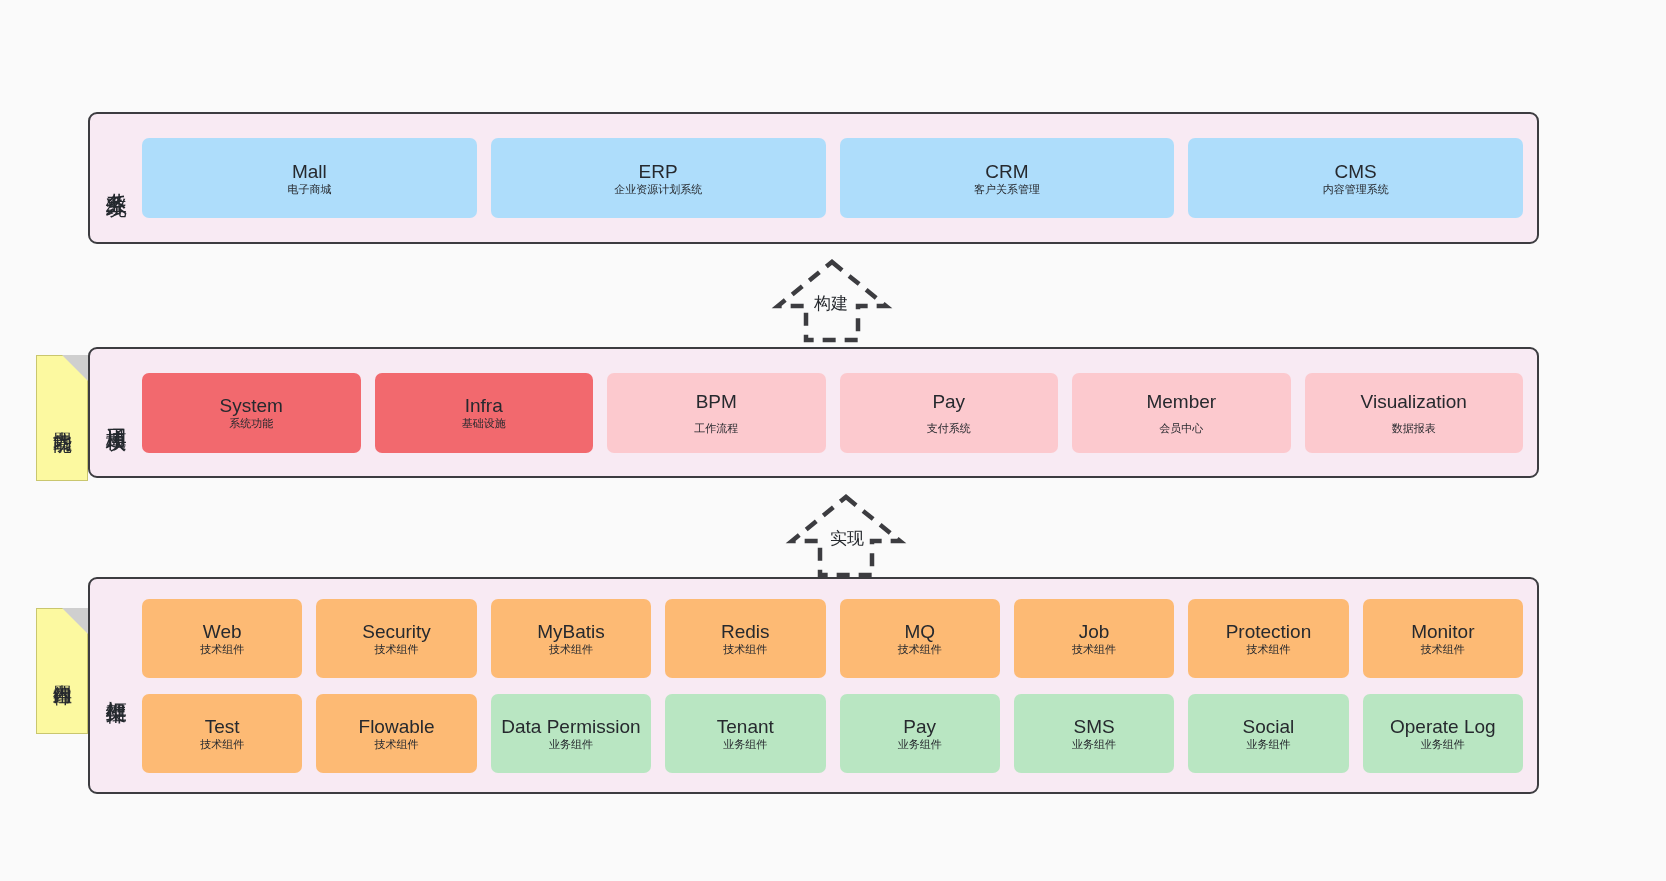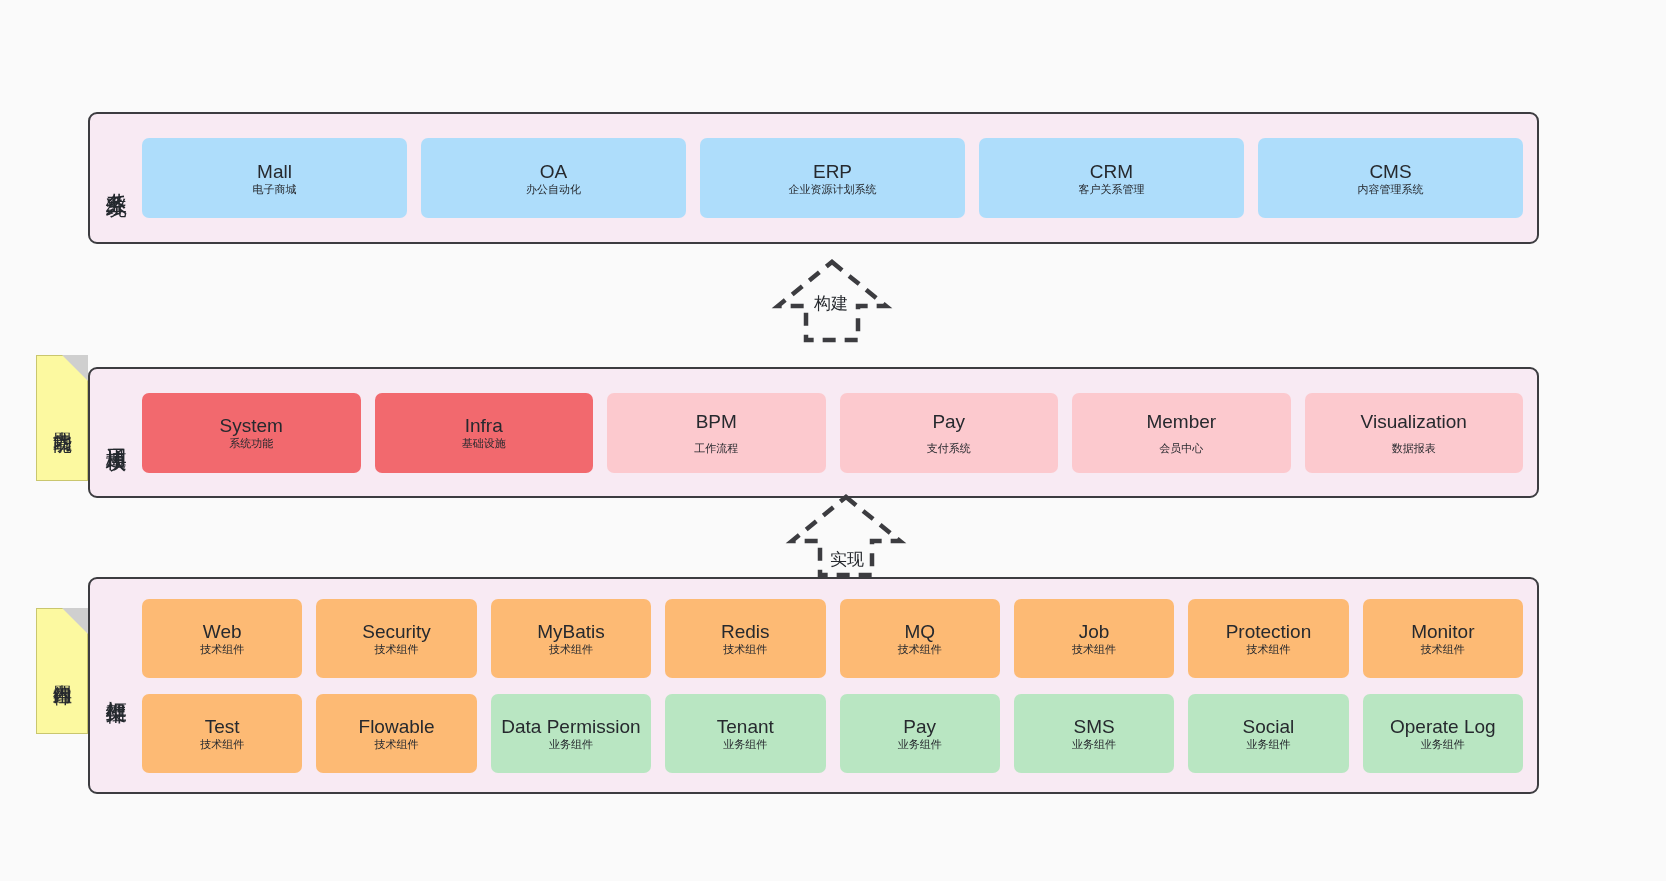--- a/index.html
+++ b/index.html
@@ -57,21 +57,21 @@
     padding: 4px 2px;
   }
   .card .t1 { font-size: 19px; }
   .card .t2 { font-size: 11px; }
 
   
   #layer-business { left: 88px; top: 112px; width: 1451px; height: 132px; }
   #layer-business .card { background: #aeddfb; height: 80px; }
 
   
-  #layer-modules { left: 88px; top: 367px; width: 1451px; height: 131px; }
+  #layer-modules { left: 88px; top: 347px; width: 1451px; height: 131px; }
   #layer-modules .card { height: 80px; }
   .c-red   { background: #f2696e; }
   .c-pink  { background: #fcc9ce; gap: 9px; }
 
   
   #layer-framework { left: 88px; top: 577px; width: 1451px; height: 217px; }
   #layer-framework .card { height: 79px; }
   .c-green  { background: #fdba74; }
   .c-lgreen { background: #b9e6c2; }
 
@@ -108,38 +108,34 @@
     position: absolute;
     font-size: 17px;
     color: #26292e;
     background: #fafafa;
     padding: 0 2px;
     white-space: nowrap;
   }
   #arrow-build { left: 752px; top: 258px; width: 160px; height: 85px; }
   #arrow-build .arrow-label { left: 60px; top: 34px; }
   #arrow-impl { left: 766px; top: 493px; width: 160px; height: 85px; }
-  #arrow-impl .arrow-label { left: 62px; top: 34px; margin-top: 21px; }
+  #arrow-impl .arrow-label { left: 62px; top: 34px; }
 </style>
 </head>
 <body>
 
 <div id="canvas">
 
   <div class="layer" id="layer-business">
     <div class="layer-title">业务系统</div>
     <div class="layer-body">
       <div class="card-row">
         <div class="card c-blue">
           <span class="t1">Mall</span>
           <span class="t2">电子商城</span>
-        </div>
-        <div class="card c-blue">
-          <span class="t1">OA</span>
-          <span class="t2">办公自动化</span>
         </div>
         <div class="card c-blue">
           <span class="t1">ERP</span>
           <span class="t2">企业资源计划系统</span>
         </div>
         <div class="card c-blue">
           <span class="t1">CRM</span>
           <span class="t2">客户关系管理</span>
         </div>
         <div class="card c-blue">

